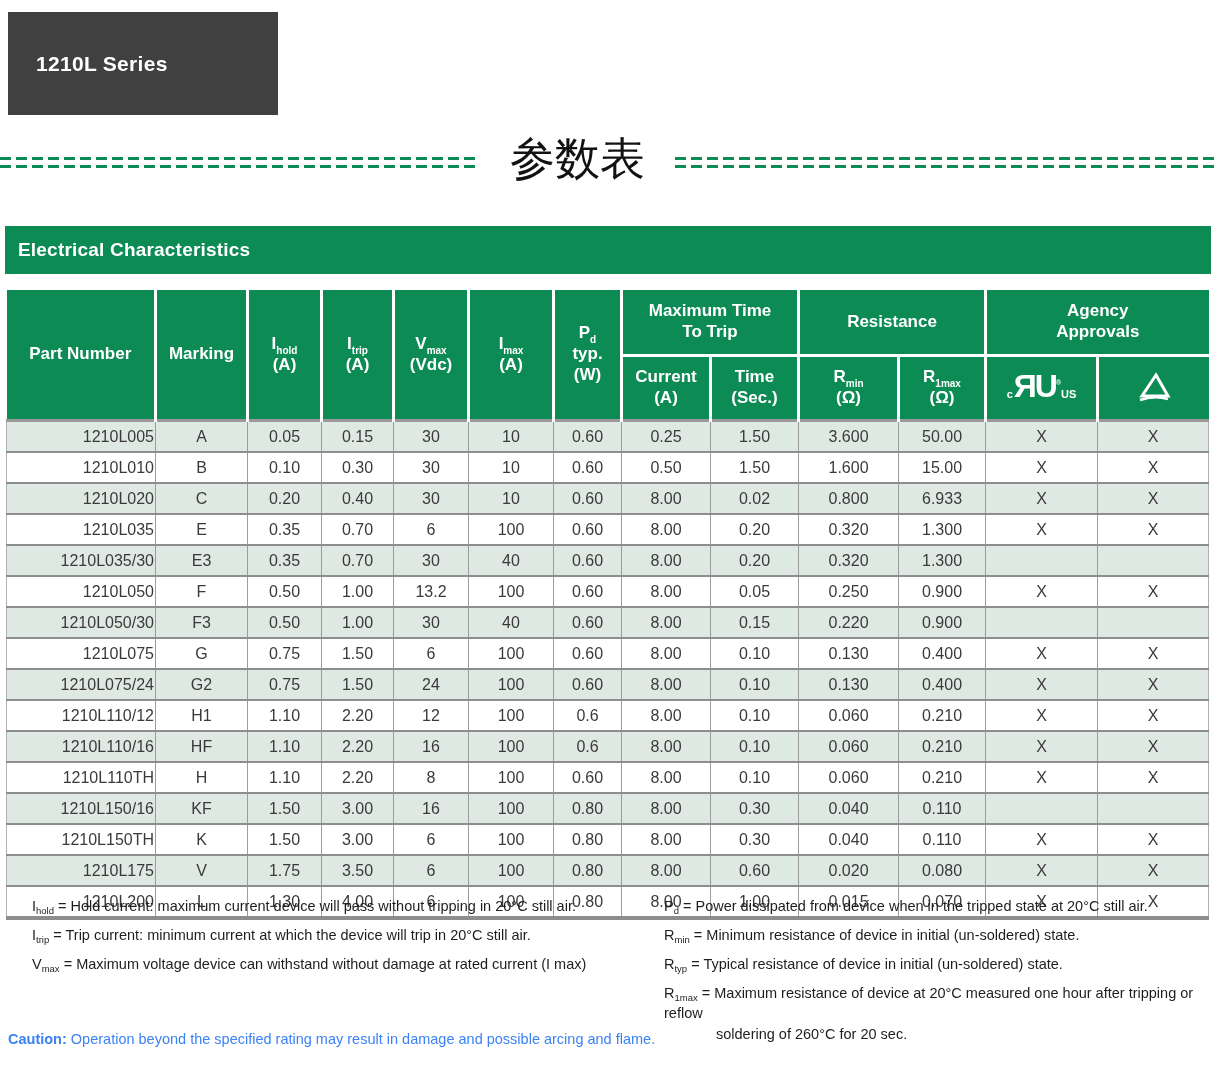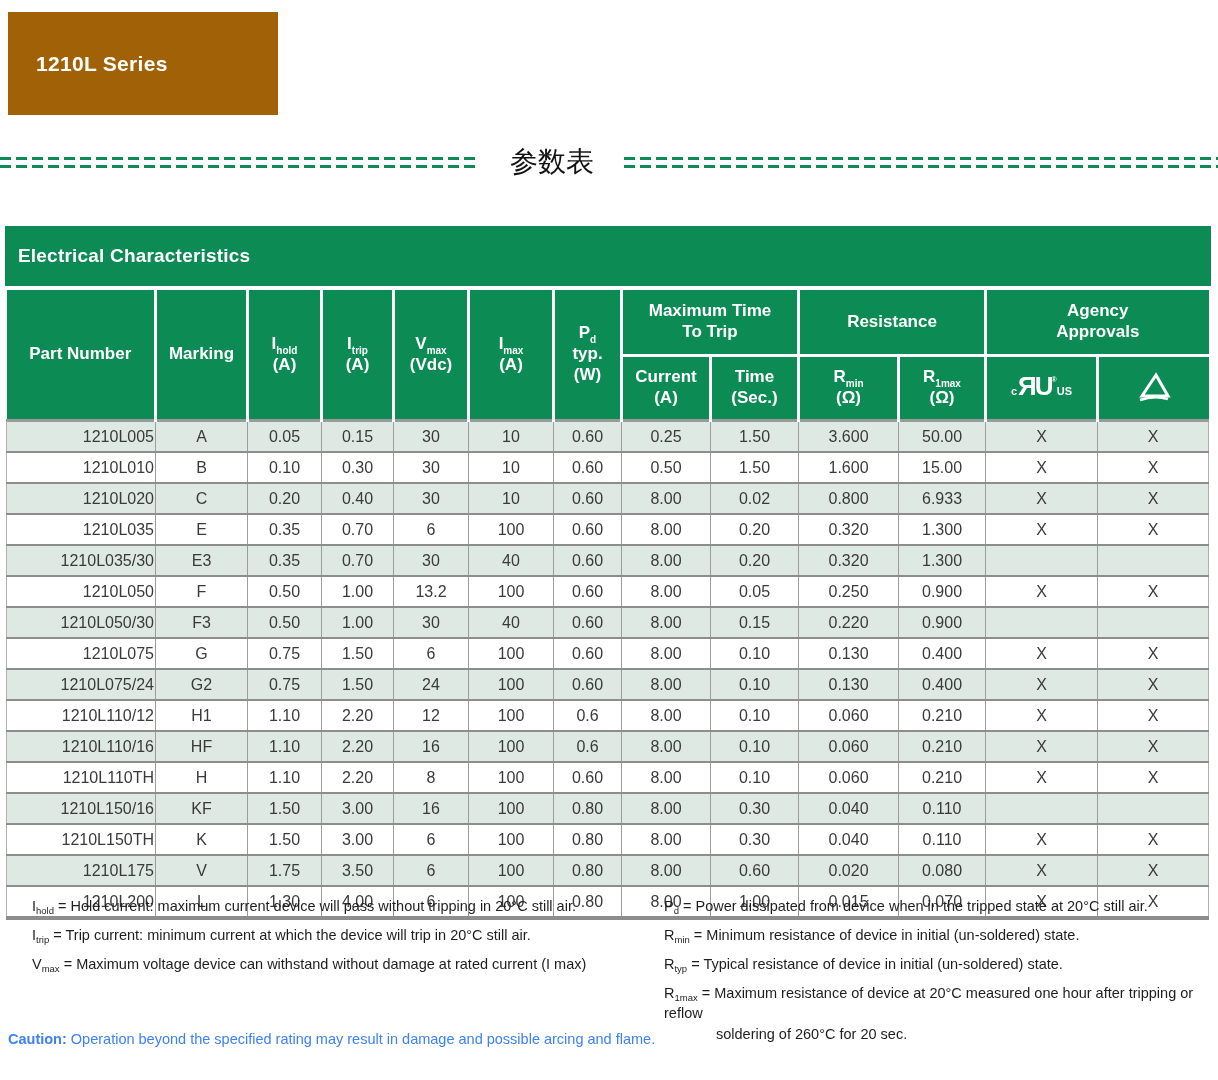--- a/index.html
+++ b/index.html
@@ -1,40 +1,40 @@
 <!DOCTYPE html>
 <html><head>
 <meta charset="utf-8">
 <style>
   html,body{margin:0;padding:0;background:#fff;}
   .page{position:relative;width:1218px;height:1080px;background:#fff;overflow:hidden;
         font-family:"Liberation Sans","DejaVu Sans",sans-serif;color:#333;}
 
   
   .series-box{position:absolute;left:8px;top:12px;width:270px;height:103px;
-      background:#a16207;display:flex;align-items:center;box-sizing:border-box;padding-left:28px;}
+      background:#404040;display:flex;align-items:center;box-sizing:border-box;padding-left:28px;}
   .series-box span{color:#fff;font-size:21px;font-weight:bold;letter-spacing:.3px;}
 
   
   .title-band{position:absolute;left:0;top:140px;width:1218px;height:44px;
       display:flex;align-items:center;}
   .dashes{height:14px;
       background-image:
         repeating-linear-gradient(90deg,#0d8b55 0 11px,rgba(255,255,255,0) 11px 16px),
         repeating-linear-gradient(90deg,#0d8b55 0 11px,rgba(255,255,255,0) 11px 16px);
       background-size:100% 3px,100% 3px;
       background-position:0 2px,0 10px;
       background-repeat:no-repeat,no-repeat;}
   .dash-left{width:480px;}
   .dash-right{flex:1;}
-  .cn-title{margin:12px 30px;font-family:Liberation Sans, sans-serif;
-      font-size:28px;color:#121212;white-space:nowrap;line-height:1;}
-
-  
-  .section-bar{position:absolute;left:5px;top:226px;width:1206px;height:60px;background:#0d8b55;
+  .cn-title{margin:12px 30px;font-family:Liberation Mono, monospace;
+      font-size:45px;color:#121212;white-space:nowrap;line-height:1;}
+
+  
+  .section-bar{position:absolute;left:5px;top:226px;width:1206px;height:48px;background:#0d8b55;
       display:flex;align-items:center;box-sizing:border-box;padding-left:13px;}
   .section-bar span{color:#fff;font-size:19px;font-weight:bold;letter-spacing:.2px;}
 
   
   .spec-table{position:absolute;left:6px;top:290px;width:1202px;border-collapse:collapse;
       table-layout:fixed;border-bottom:4px solid #8d8d8d;}
   .spec-table thead th{background:#0d8b55;color:#fff;font-weight:bold;font-size:17px;
       line-height:1.22;text-align:center;vertical-align:middle;padding:2px 0;
       border:3px solid #fff;border-top:none;border-bottom:none;}
   .spec-table thead th:first-child{border-left:none;}
@@ -47,21 +47,21 @@
       font-size:16px;color:#3a3a3a;background:#fff;
       border-top:2px solid #8d8d8d;border-left:1px solid #9c9c9c;}
   .spec-table tbody td:first-child{border-left:1px solid #b0b0b0;text-align:right;}
   .spec-table tbody td:last-child{border-right:1px solid #b0b0b0;}
   .spec-table tbody tr:first-child td{border-top:3px solid #9a9a9a;}
   .spec-table tbody tr.shaded td{background:#dfe9e3;}
 
   
   .ul-mark{display:inline-flex;align-items:flex-end;justify-content:center;line-height:1;}
   .ul-c{font-size:11px;font-weight:bold;margin-right:1px;transform:translateY(-2px);}
-  .ul-ru{font-size:26px;font-weight:bold;letter-spacing:-2px;}
+  .ul-ru{font-size:32px;font-weight:bold;letter-spacing:-2px;}
   .ul-reg{font-size:7px;transform:translateY(-16px);}
   .ul-us{font-size:11px;font-weight:bold;transform:translateY(-2px);}
   .tuv-svg{display:block;margin:0 auto;}
 
   
   .notes{position:absolute;left:8px;top:897px;width:1210px;display:flex;}
   .notes-left{width:632px;flex:0 0 632px;}
   .notes-right{flex:1;}
   .note{font-size:14.5px;color:#1e1e1e;margin-bottom:9px;line-height:1.25;padding-left:24px;}
   .note sub{font-size:9.5px;vertical-align:-3px;}

